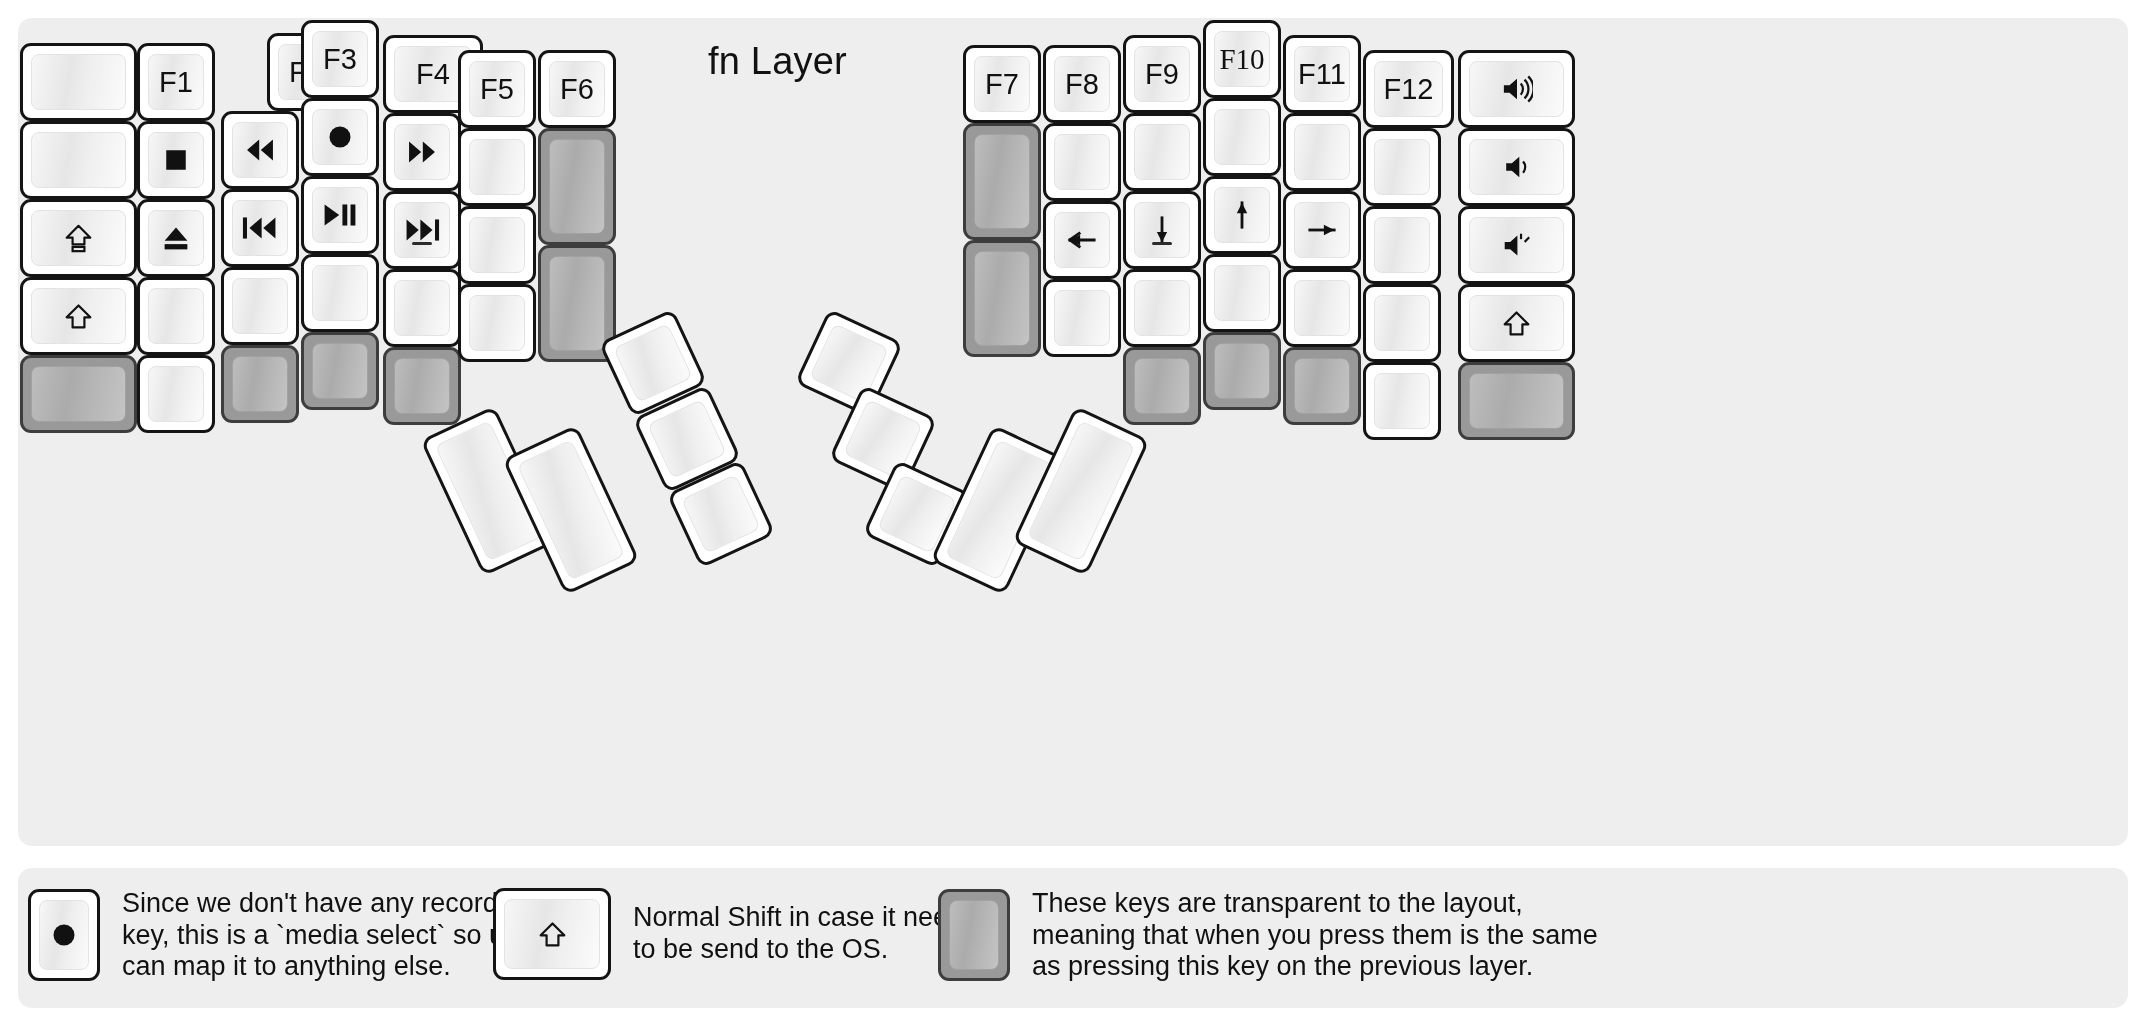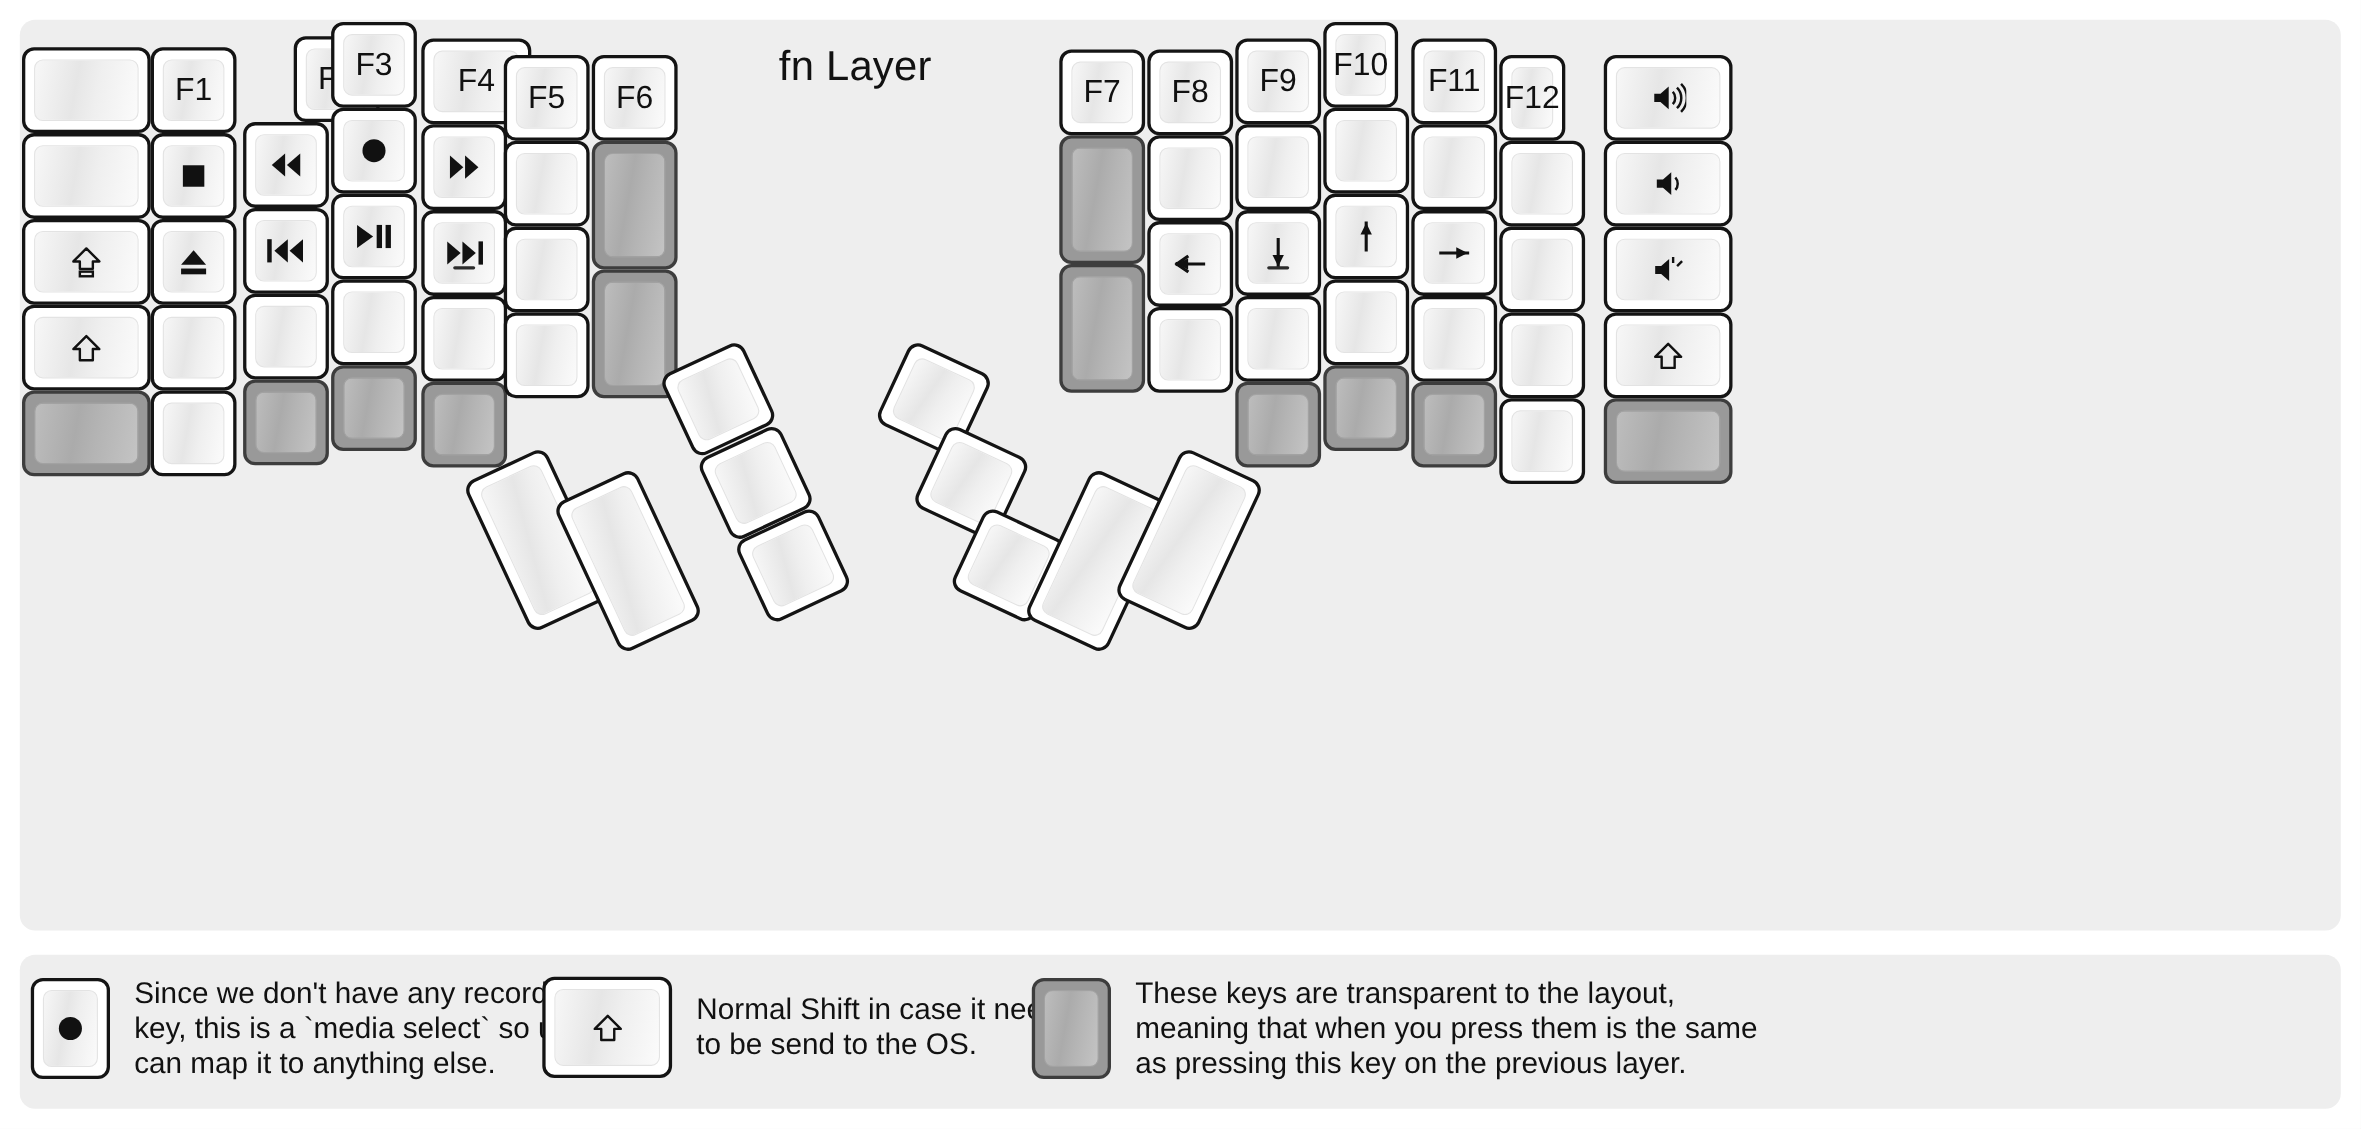--- a/index.html
+++ b/index.html
@@ -268,21 +268,21 @@
             </span>
             <span class="homing"></span>
           </div>
         </div>
         <div class="key" style="left: 1105px; top: 251px; width: 78px; height: 78px;">
           <div class="cap"></div>
         </div>
         <div class="key gray" style="left: 1105px; top: 329px; width: 78px; height: 78px;">
           <div class="cap"></div>
         </div>
-        <div class="key" style="left: 1185px; top: 2px; width: 68px; height: 78px;">
+        <div class="key" style="left: 1185px; top: 2px; width: 78px; height: 78px; font-family: Liberation Serif, serif;">
           <div class="cap">
             <span class="lbl">F10</span>
           </div>
         </div>
         <div class="key" style="left: 1185px; top: 80px; width: 78px; height: 78px;">
           <div class="cap"></div>
         </div>
         <div class="key" style="left: 1185px; top: 158px; width: 78px; height: 78px;">
           <div class="cap">
             <span class="lbl ico">
@@ -316,21 +316,21 @@
               </svg>
             </span>
           </div>
         </div>
         <div class="key" style="left: 1265px; top: 251px; width: 78px; height: 78px;">
           <div class="cap"></div>
         </div>
         <div class="key gray" style="left: 1265px; top: 329px; width: 78px; height: 78px;">
           <div class="cap"></div>
         </div>
-        <div class="key" style="left: 1345px; top: 32px; width: 60px; height: 78px;">
+        <div class="key" style="left: 1345px; top: 32px; width: 91px; height: 78px;">
           <div class="cap">
             <span class="lbl">F12</span>
           </div>
         </div>
         <div class="key" style="left: 1345px; top: 110px; width: 78px; height: 78px;">
           <div class="cap"></div>
         </div>
         <div class="key" style="left: 1345px; top: 188px; width: 78px; height: 78px;">
           <div class="cap"></div>
         </div>

